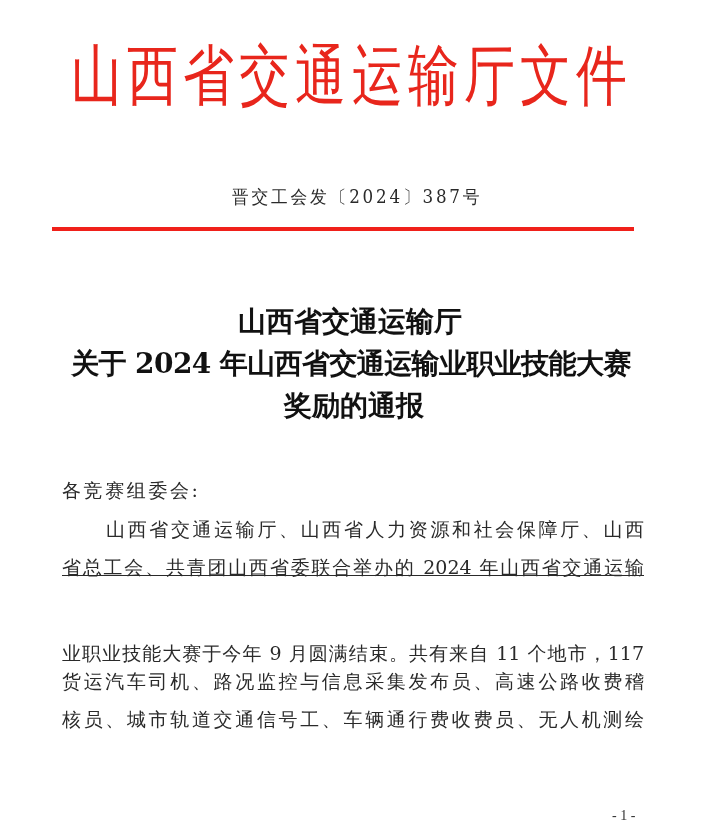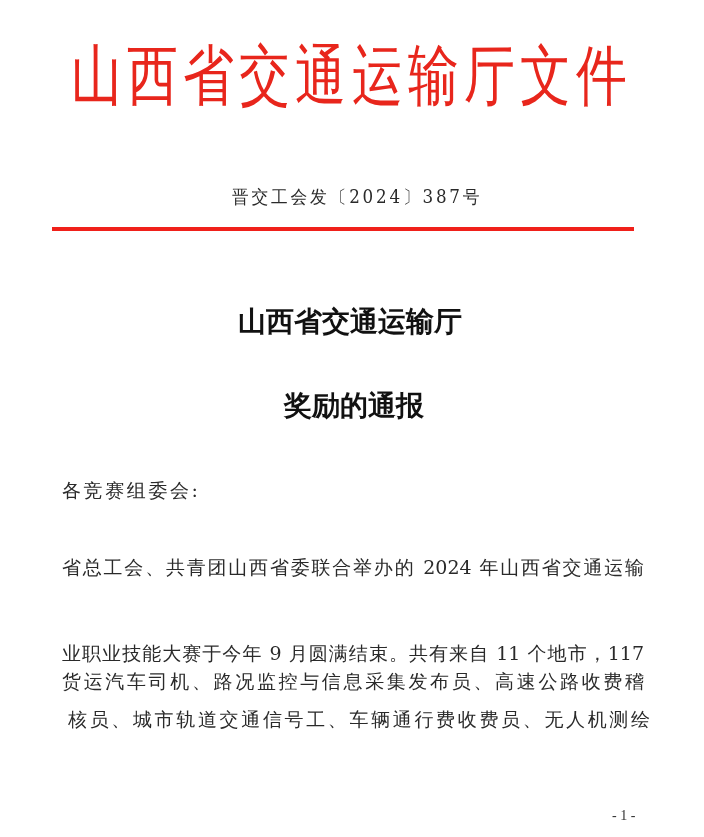--- a/index.html
+++ b/index.html
@@ -125,24 +125,26 @@
     <span class="ch">厅</span>
     <span class="ch">文</span>
     <span class="ch">件</span>
   </div>
 
   <div class="doc-number">晋交工会发〔2024〕387号</div>
 
   <div class="red-rule"></div>
 
   <div class="notice-title l1">山西省交通运输厅</div>
+  <div class="notice-title l2">关于 2024 年山西省交通运输业职业技能大赛</div>
   <div class="notice-title l3">奖励的通报</div>
 
   <div class="body-line salutation" style="top:476px;">各竞赛组委会:</div>
 
-  <div class="body-line" style="top:553px;">省总工会、共青团山西省委联合举办的 2024 年山西省交通运输</div>
+  <div class="body-line indent" style="top:515px;">山西省交通运输厅、山西省人力资源和社会保障厅、山西</div>
+  <div class="body-line" style="top:553px;text-decoration:underline;">省总工会、共青团山西省委联合举办的 2024 年山西省交通运输</div>
   <div class="body-line" style="top:591px;margin-top:48px;">业职业技能大赛于今年 9 月圆满结束。共有来自 11 个地市，117</div>
   <div class="body-line" style="top:667px;">货运汽车司机、路况监控与信息采集发布员、高速公路收费稽</div>
-  <div class="body-line" style="top:705px;margin-left:6px;">核员、城市轨道交通信号工、车辆通行费收费员、无人机测绘</div>
+  <div class="body-line" style="top:705px;">核员、城市轨道交通信号工、车辆通行费收费员、无人机测绘</div>
 
   <div class="page-number">- 1 -</div>
 
 </div>
 
 </body></html>

